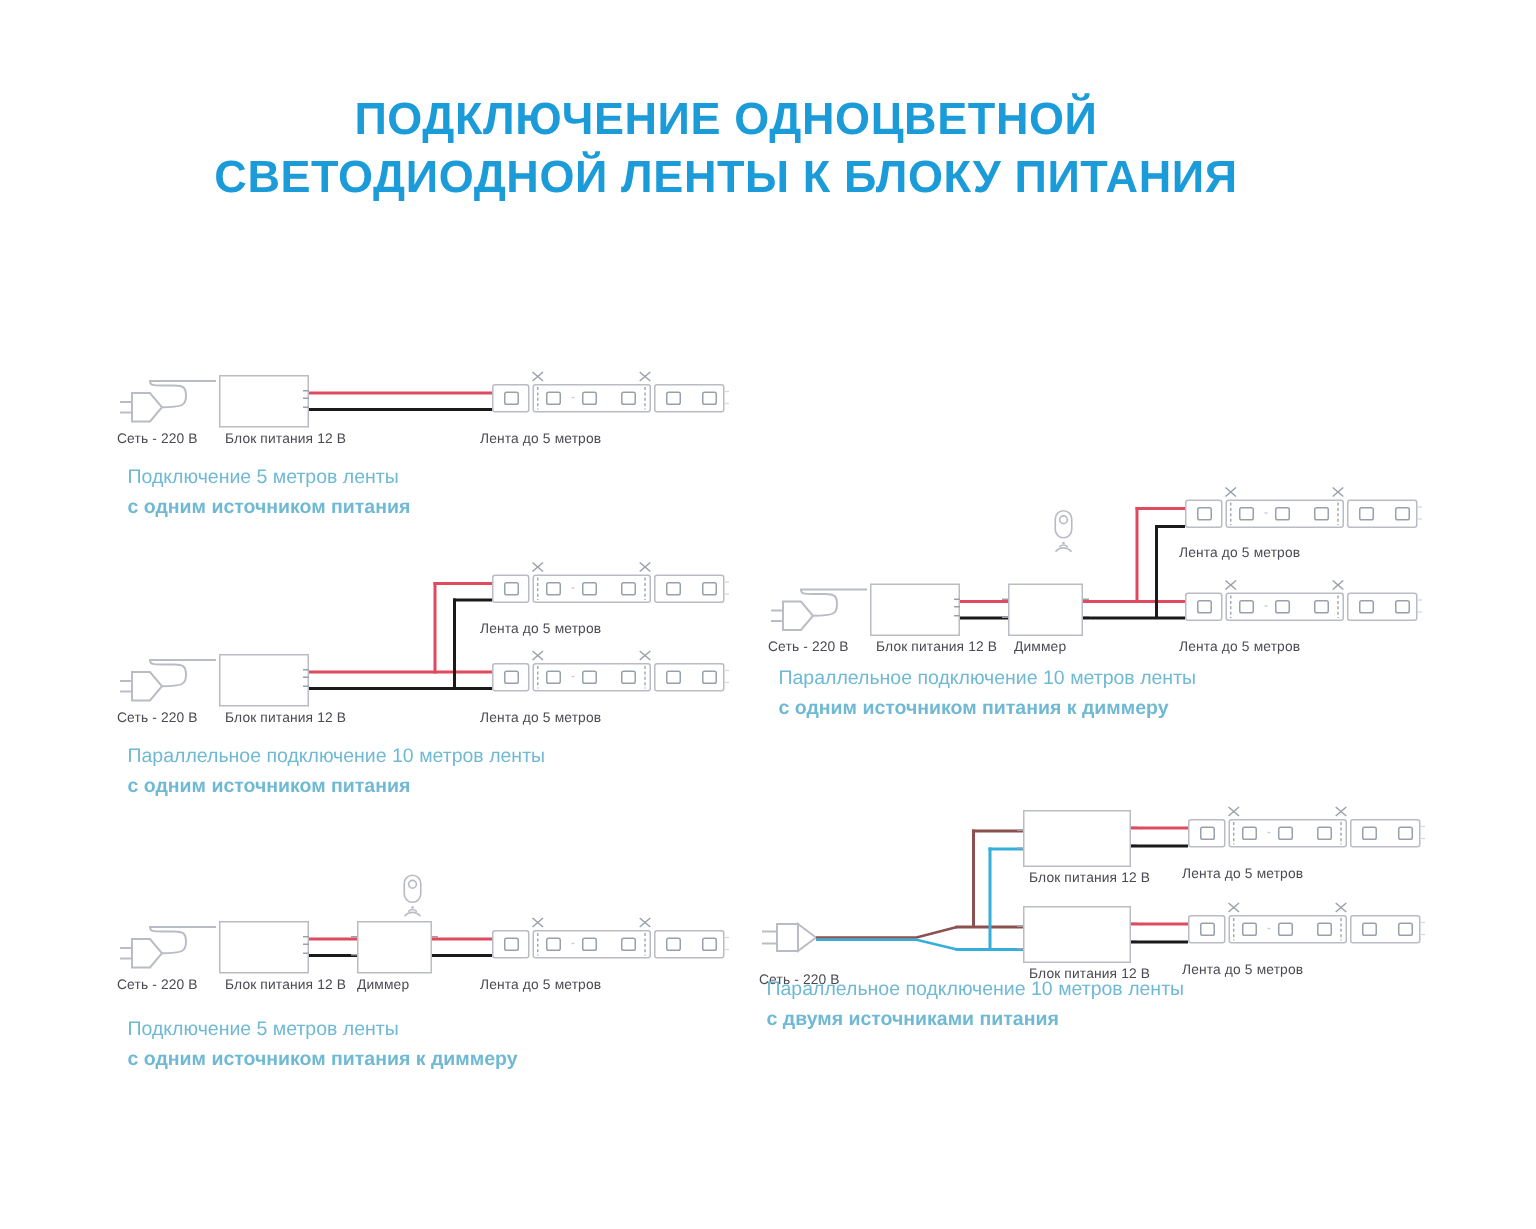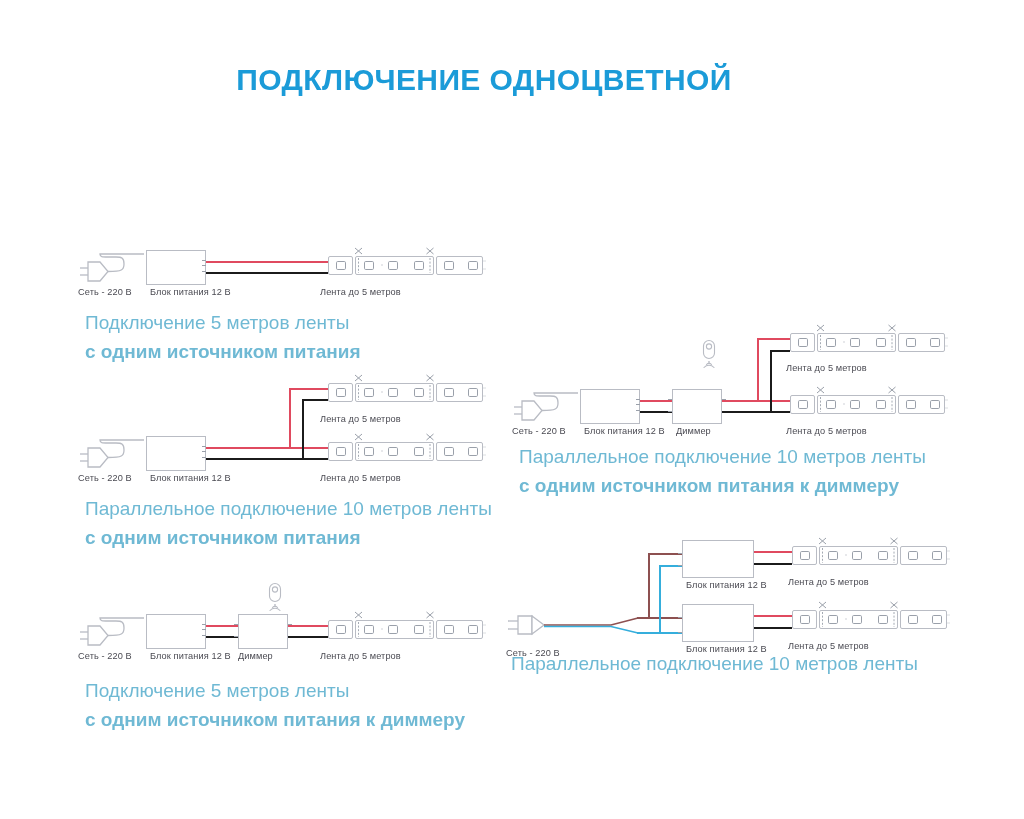--- a/index.html
+++ b/index.html
@@ -24,21 +24,21 @@
     line-height:1.30;
   }
   .title .l2{display:block;}
 
   
   .diagram{position:absolute;}
 
   .cap{
     position:absolute;
     color:#6FB9D4;
-    font-size:19px;
+    font-size:13px;
     line-height:1.55;
     white-space:nowrap;
   }
   .cap .l2{display:block;font-weight:bold;}
 
   .lbl{
     position:absolute;
     color:#4a4a52;
     font-size:9.2px;
     white-space:nowrap;
@@ -75,20 +75,21 @@
 
   svg{display:block;overflow:visible;}
 </style>
 </head>
 <body>
 
 <div id="stage">
 
   <div class="title">
     <span>ПОДКЛЮЧЕНИЕ ОДНОЦВЕТНОЙ</span>
+    <span class="l2">СВЕТОДИОДНОЙ ЛЕНТЫ К БЛОКУ ПИТАНИЯ</span>
   </div>
 
   <div class="diagram" style="left:0;top:0;width:1024px;height:819px;">
 
     <svg style="position:absolute;left:78px;top:248px;" width="80" height="40" viewBox="0 0 80 40">
       <g fill="none" stroke="#b9bcc4" stroke-width="1.3">
         <line x1="2" y1="20" x2="10" y2="20"></line>
         <line x1="2" y1="27" x2="10" y2="27"></line>
         <path d="M10 14 L22 14 L30 23.5 L22 33 L10 33 Z" fill="#ffffff"></path>
         <path d="M30 23.5 C 44 23.5, 46 22, 46 16 C 46 10, 44 9, 38 9 L 30 9"></path>
@@ -559,16 +560,17 @@
       </g>
       <g stroke="#d7dade" stroke-width="0.9">
         <line x1="155" y1="15" x2="158" y2="15"></line>
           <line x1="155" y1="23" x2="158" y2="23"></line>
       </g>
     </svg>
     <div class="lbl" style="left:788px;top:641px;">Лента до 5 метров</div>
 
     <div class="cap" style="left:511px;top:649px;">
       <span>Параллельное подключение 10 метров ленты</span>
+      <span class="l2">с двумя источниками питания</span>
     </div>
   </div>
 
 </div>
 
 </body></html>

